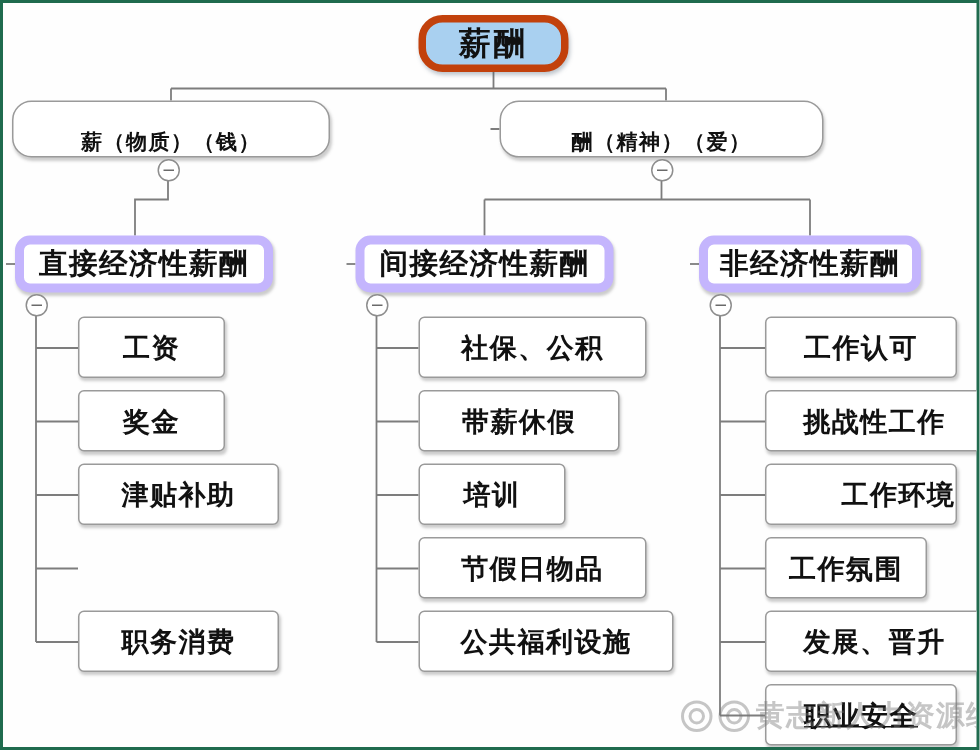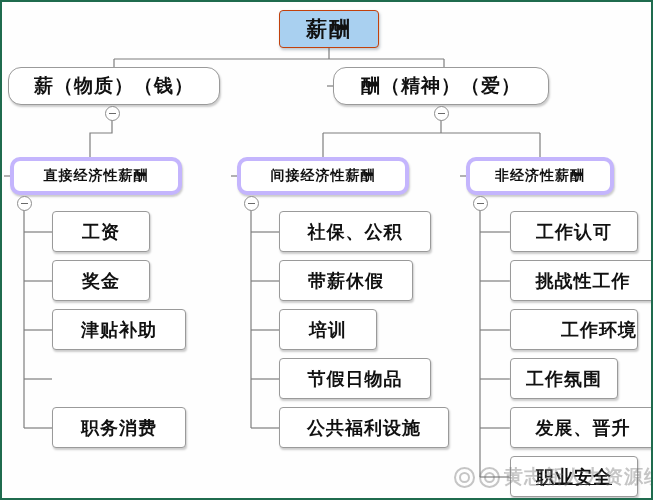--- a/index.html
+++ b/index.html
@@ -45,36 +45,37 @@
     background: #ffffff;
     color: #111111;
     font-weight: bold;
     white-space: nowrap;
     letter-spacing: 0.5px;
     box-shadow: 1px 2px 2px rgba(90,90,90,0.30);
   }
 
   .node.root {
     background: #a9d0f0;
-    border: 1px solid #c2410c;
-    border-radius: 4px;
+    border: 5px solid #c2410c;
+    border-radius: 16px;
     font-size: 21px;
     letter-spacing: 2px;
     box-shadow: 1px 2px 3px rgba(70,90,110,0.35);
   }
 
   .node.level2 {
+    font-size: 14px;
+    border-radius: 13px;
+    letter-spacing: 1px;
+    align-items: flex-end;
+  }
+
+  .node.level3 {
     font-size: 19px;
-    border-radius: 13px;
-    letter-spacing: 1px;
-  }
-
-  .node.level3 {
-    font-size: 14px;
-    border: 4px solid #c4b5fd;
+    border: 6px solid #c4b5fd;
     border-radius: 10px;
     letter-spacing: 1px;
   }
 
   .node.leaf {
     font-size: 18px;
     border-radius: 4px;
     letter-spacing: 1px;
   }
 

